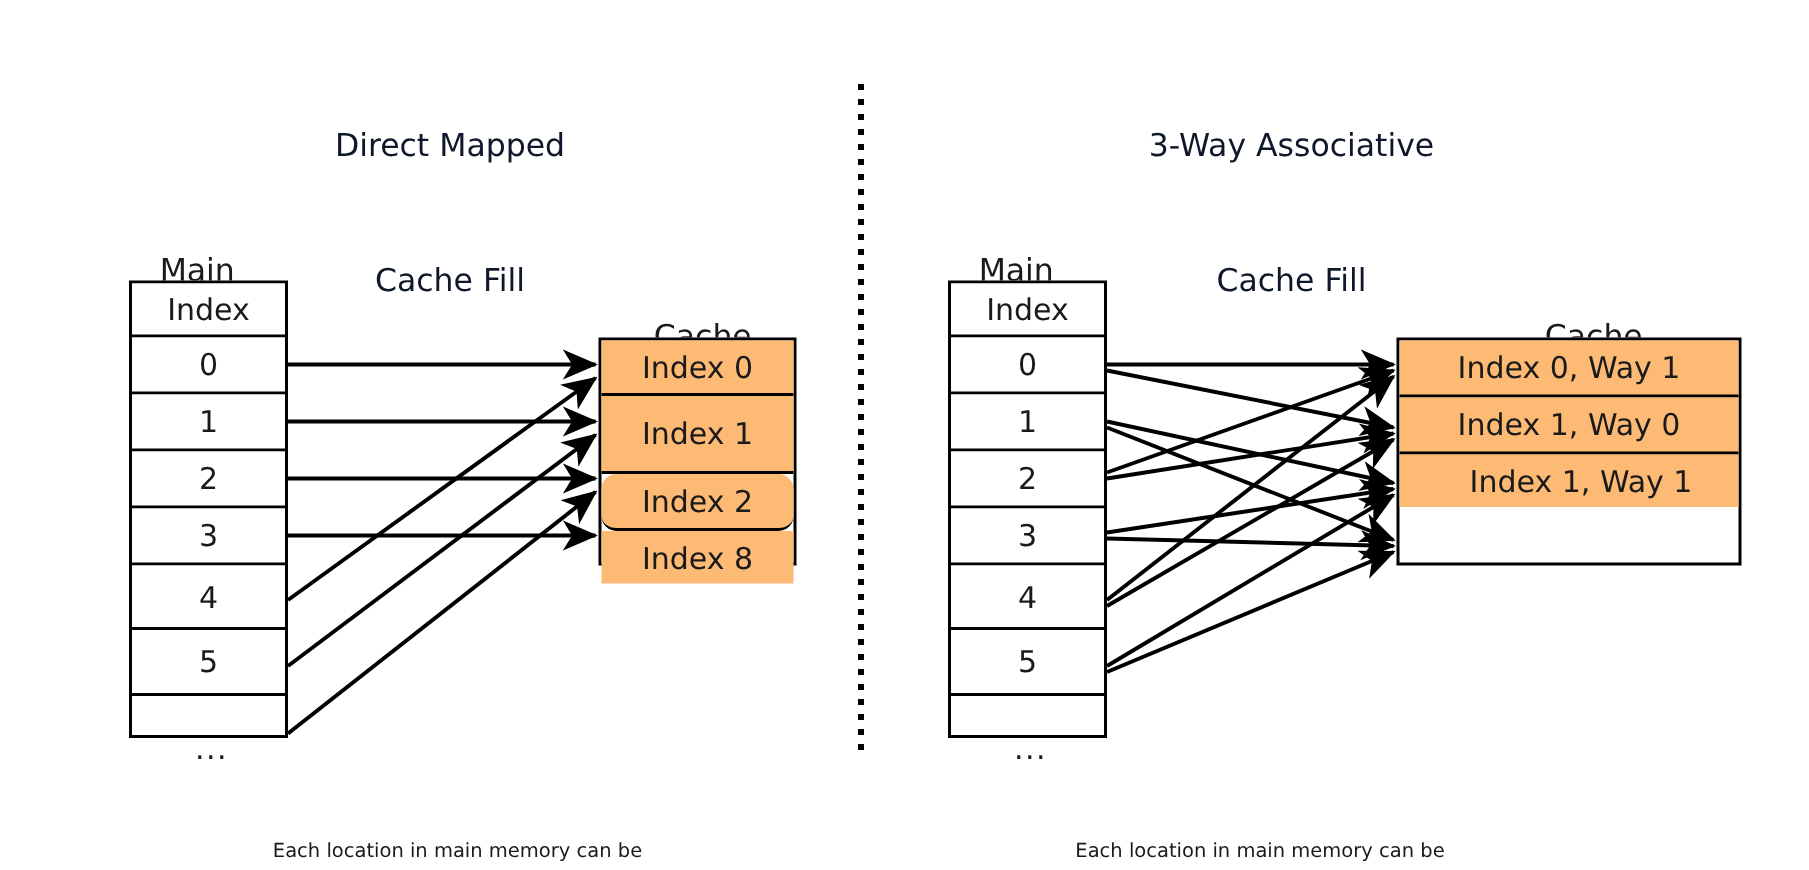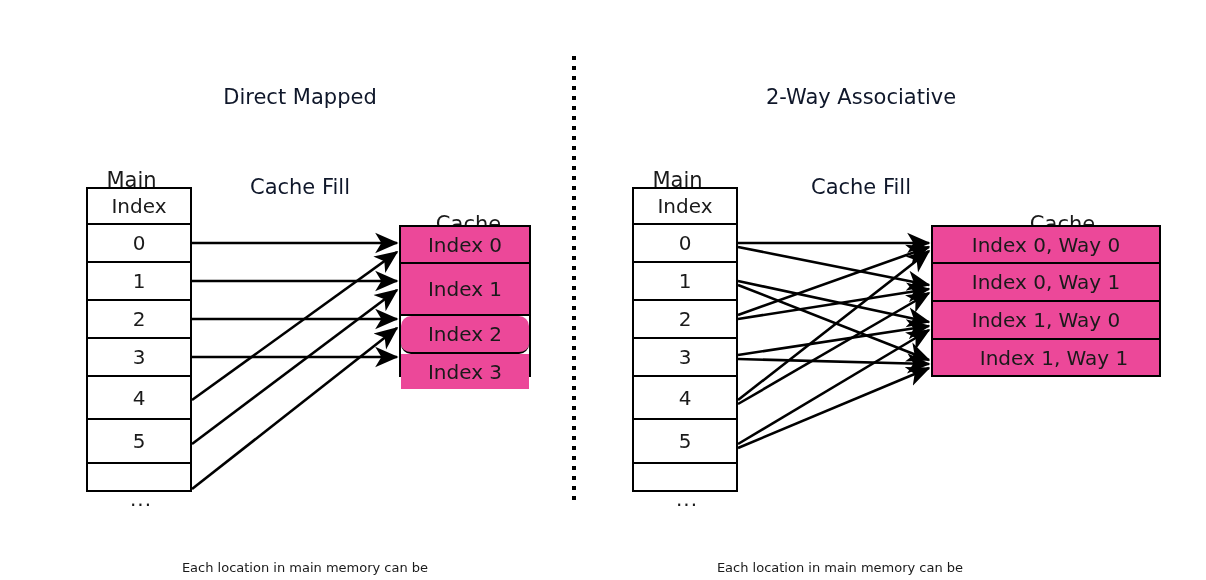--- a/index.html
+++ b/index.html
@@ -68,21 +68,21 @@
   .mm-row.last { border-bottom: none; }
   .mm-row.blank { }
   .cache-row {
     box-sizing: border-box;
     border-bottom: 2px solid #000;
     font-size: 20px;
     color: #1a1a1a;
     display: flex;
     align-items: center;
     justify-content: center;
-    background: #ec4899;
+    background: #fdba74;
   }
   .cache-row.last { border-bottom: none; }
   svg.arrows {
     position: absolute;
     left: 0; top: 0;
     width: 1206px;
     height: 580px;
     pointer-events: none;
   }
   .divider {
@@ -180,32 +180,32 @@
 
   <div class="label" style="left:411px; top:149px; width:115px;">
     <div>Cache</div>
     <div>Memory</div>
   </div>
 
   <div class="cache-table" style="left:399px; top:225px; width:132px; height:152px;">
     <div class="cache-row" style="height:37px;">Index 0</div>
     <div class="cache-row" style="height:52px;">Index 1</div>
     <div class="cache-row" style="height:38px;border-radius:10px;">Index 2</div>
-    <div class="cache-row last" style="height:35px;">Index 3</div>
+    <div class="cache-row last" style="height:35px;">Index 8</div>
   </div>
 
   <div class="caption" style="left:120px; top:508px; width:370px;">
     <div>Each location in main memory can be</div>
     
   </div>
 
   <div class="divider"></div>
 
   <div class="panel-title" style="left:722px; top:22px; width:278px;">
-    <div>2-Way Associative</div>
+    <div>3-Way Associative</div>
     <div>Cache Fill</div>
   </div>
 
   <div class="label" style="left:625px; top:105px; width:105px;">
     <div>Main</div>
     <div>Memory</div>
   </div>
 
   <div class="mm-table" style="left:632px; top:187px; width:106px; height:305px;">
     <div class="mm-row" style="height:36px;">Index</div>
@@ -219,21 +219,20 @@
   </div>
 
   <div class="ellipsis" style="left:670px; top:492px; width:34px; text-align:center;">...</div>
 
   <div class="label" style="left:980px; top:149px; width:165px;">
     <div>Cache</div>
     <div>Memory</div>
   </div>
 
   <div class="cache-table" style="left:931px; top:225px; width:230px; height:152px;">
-    <div class="cache-row" style="height:37px;">Index 0, Way 0</div>
     <div class="cache-row" style="height:38px;">Index 0, Way 1</div>
     <div class="cache-row" style="height:38px;">Index 1, Way 0</div>
     <div class="cache-row last" style="height:35px;padding-left:16px;">Index 1, Way 1</div>
   </div>
 
   <div class="caption" style="left:640px; top:508px; width:400px;">
     <div>Each location in main memory can be</div>
     
   </div>
 

